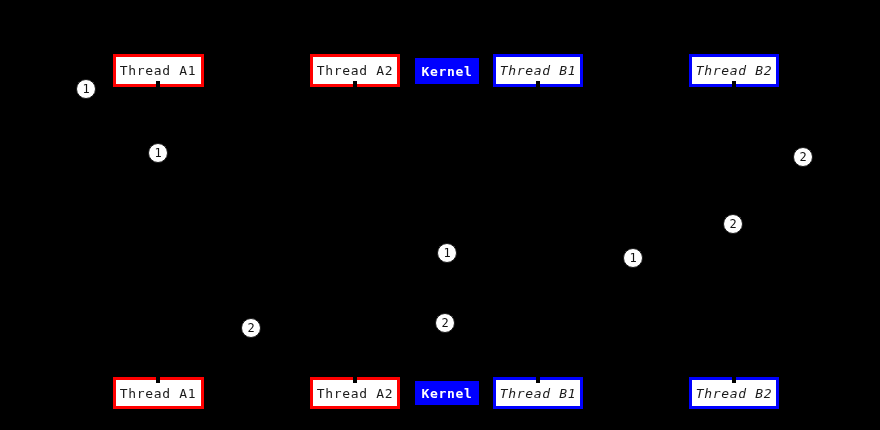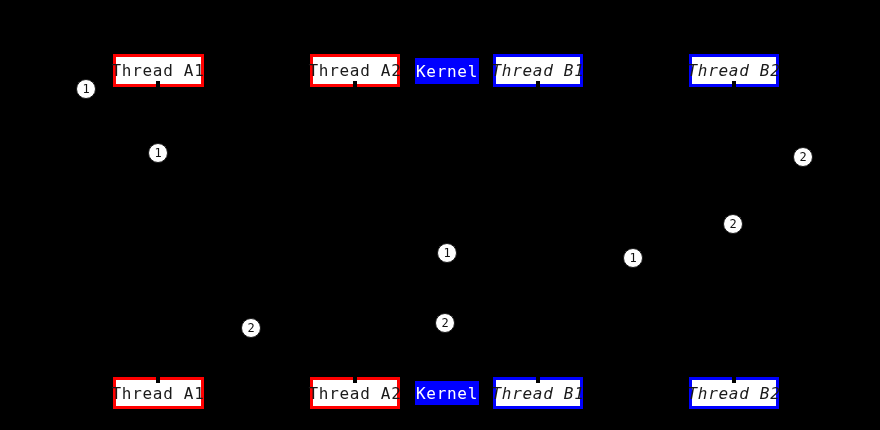--- a/index.html
+++ b/index.html
@@ -25,39 +25,40 @@
     background: var(--bg);
     overflow: hidden;
     font-family: "DejaVu Sans Mono", "Liberation Mono", monospace;
   }
   .box {
     position: absolute;
     box-sizing: border-box;
     display: flex;
     align-items: center;
     justify-content: center;
-    font-size: 16px;
+    font-size: 13px;
     letter-spacing: 0.7px;
     white-space: nowrap;
   }
   .box.red-outline {
     background: var(--box-fill);
     border: 3px solid var(--red);
     color: var(--box-text);
   }
   .box.blue-outline {
     background: var(--box-fill);
     border: 3px solid var(--blue);
     color: var(--box-text);
     font-style: italic;
   }
   .box.blue-filled {
     background: var(--blue);
     border: none;
     color: var(--kernel-text);
+    font-weight: bold;
   }
   
   .notch {
     position: absolute;
     left: 50%;
     transform: translateX(-50%);
     width: 4px;
     height: 6px;
     background: var(--bg);
   }

